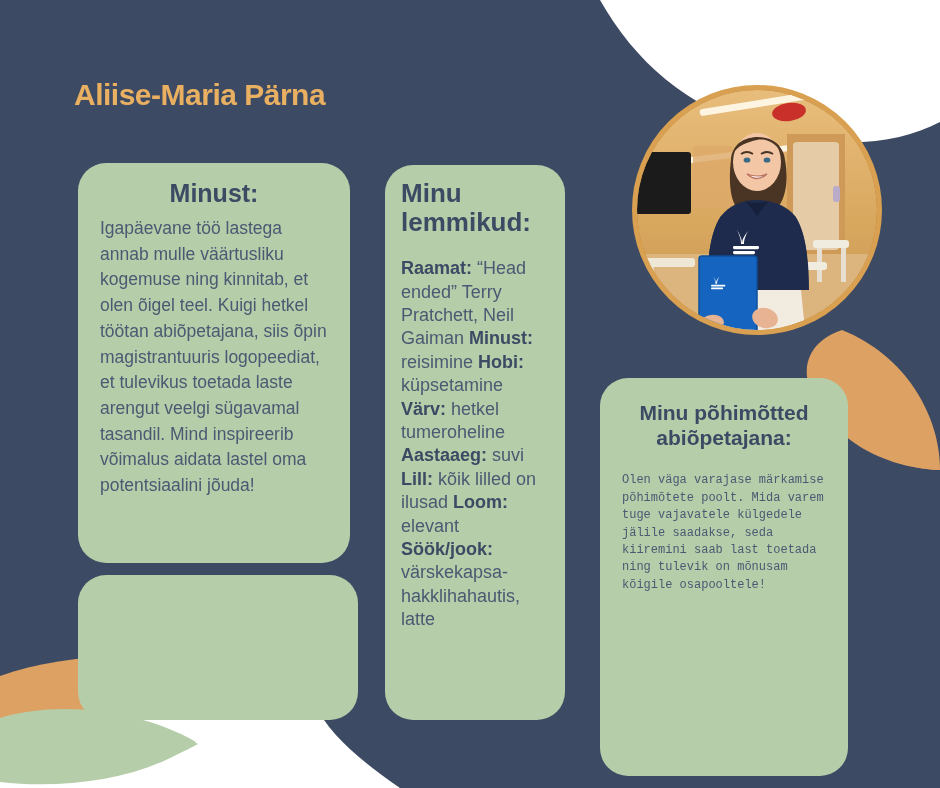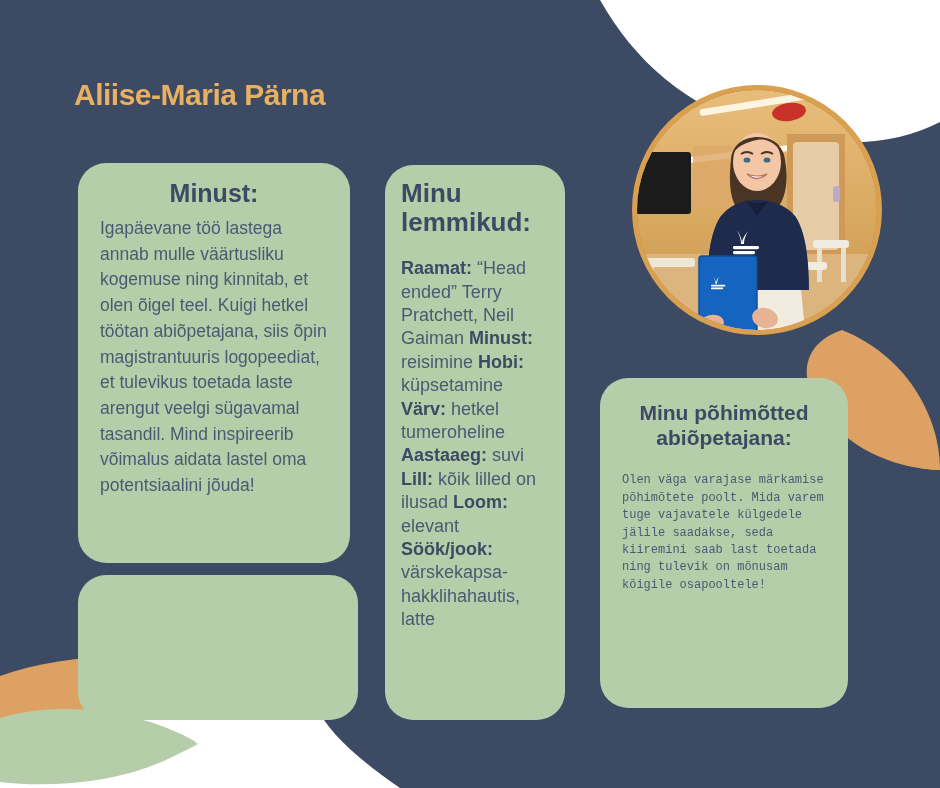--- a/index.html
+++ b/index.html
@@ -69,21 +69,21 @@
   #card-fav .card-title{
     font-size:26px;text-align:left;line-height:1.12;margin-bottom:20px;
   }
   #card-fav .fav-list{
     font-size:18px;line-height:1.3;color:#4a5a72;
   }
   #card-fav .fav-list .lbl{font-weight:bold;color:#3c4a63;}
 
   
   #card-principles{
-    left:600px;top:378px;width:248px;height:330px;
+    left:600px;top:378px;width:248px;height:398px;
     padding:22px 22px 16px 22px;
   }
   #card-principles .card-title{font-size:21px;margin-bottom:22px;line-height:1.2;}
   #card-principles .card-body{font-size:12px;line-height:1.45;font-family:Liberation Mono, monospace;}
 
   
   #poster-title{
     position:absolute;left:74px;top:78px;
     font-size:30px;font-weight:bold;color:#e9b062;
     letter-spacing:-0.5px;margin:0;white-space:nowrap;

